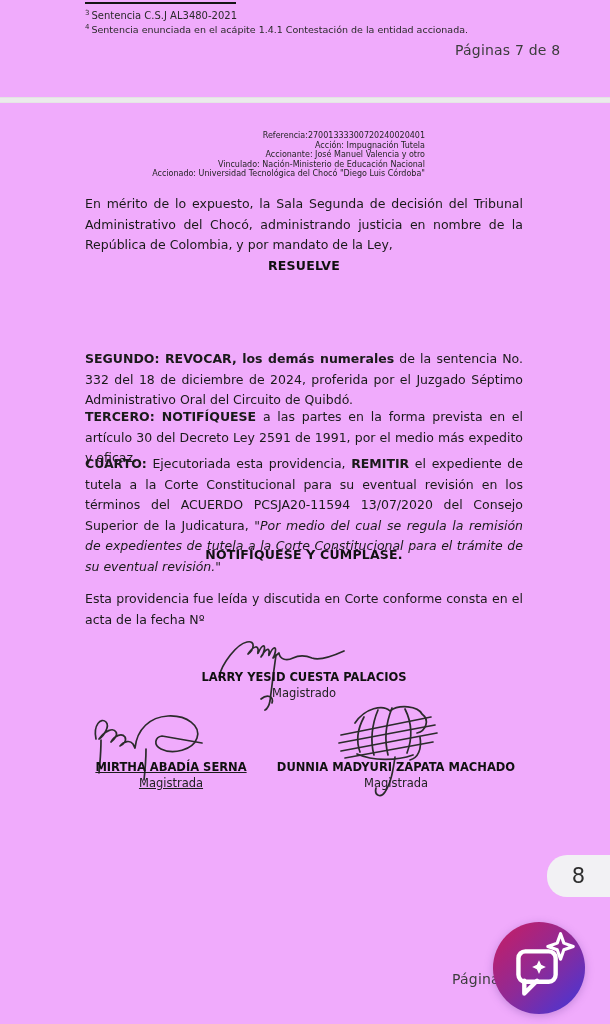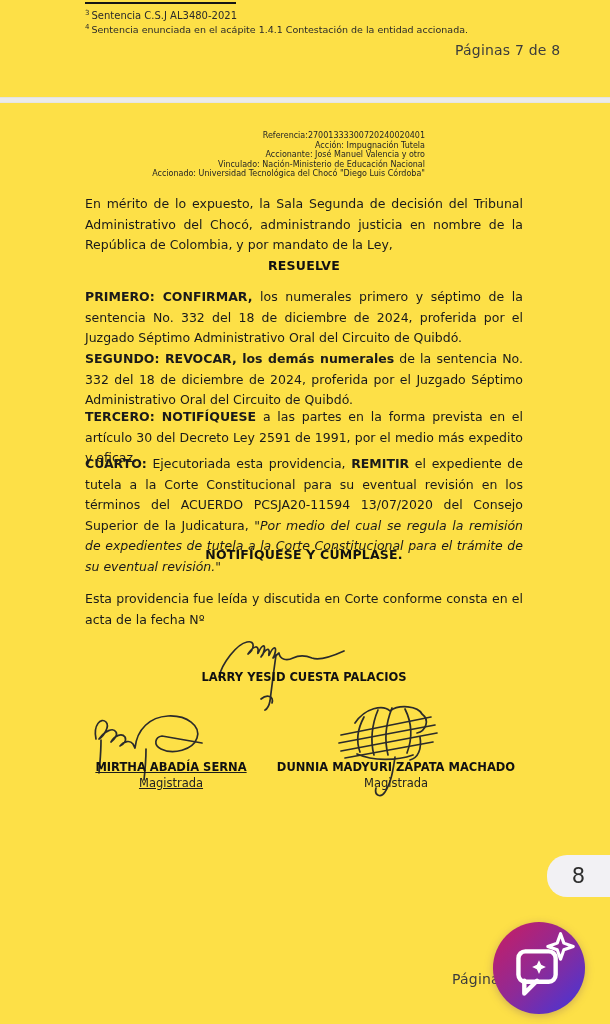--- a/index.html
+++ b/index.html
@@ -1,21 +1,21 @@
 <!DOCTYPE html>
 <html><head>
 <meta charset="utf-8">
 <style>
   * { margin: 0; padding: 0; box-sizing: border-box; }
   html, body { background: #ffffff; }
   .viewport {
     position: relative;
     width: 610px;
     height: 1024px;
-    background: #fde047;
+    background: #f0abfc;
     overflow: hidden;
     font-family: "DejaVu Sans", "Liberation Sans", sans-serif;
     color: #1c1c1c;
   }
   .abs { position: absolute; }
 
   
   .footnote-rule {
     left: 85px; top: 2px; width: 151px; height: 2px; background: #151515;
   }
@@ -122,39 +122,39 @@
     <div>Acción: Impugnación Tutela</div>
     <div>Accionante: José Manuel Valencia y otro</div>
     <div>Vinculado: Nación-Ministerio de Educación Nacional</div>
     <div>Accionado: Universidad Tecnológica del Chocó "Diego Luis Córdoba"</div>
   </div>
 
   <p class="abs doc-par p-intro">En mérito de lo expuesto, la Sala Segunda de decisión del Tribunal Administrativo del Chocó, administrando justicia en nombre de la República de Colombia, y por mandato de la Ley,</p>
 
   <div class="abs doc-heading h-resuelve">RESUELVE</div>
 
-  <p class="abs doc-par p-primero"><span class="b">PRIMERO: CONFIRMAR,</span><span> los numerales primero y séptimo de la sentencia No. 332 del 18 de diciembre de 2024, proferida por el Juzgado Séptimo Administrativo Oral del Circuito de Quibdó.</span></p>
 
   <p class="abs doc-par p-segundo"><span class="b">SEGUNDO: REVOCAR, los demás numerales</span><span> de la sentencia No. 332 del 18 de diciembre de 2024, proferida por el Juzgado Séptimo Administrativo Oral del Circuito de Quibdó.</span></p>
 
   <p class="abs doc-par p-tercero"><span class="b">TERCERO: NOTIFÍQUESE</span><span> a las partes en la forma prevista en el artículo 30 del Decreto Ley 2591 de 1991, por el medio más expedito y eficaz.</span></p>
 
   <p class="abs doc-par p-cuarto"><span class="b">CUARTO:</span><span> Ejecutoriada esta providencia, </span><span class="b">REMITIR</span><span> el expediente de tutela a la Corte Constitucional para su eventual revisión en los términos del ACUERDO PCSJA20-11594 13/07/2020 del Consejo Superior de la Judicatura, </span><span class="i">"Por medio del cual se regula la remisión de expedientes de tutela a la Corte Constitucional para el trámite de su eventual revisión."</span></p>
 
   <div class="abs doc-heading h-notifique">NOTIFÍQUESE Y CÚMPLASE.</div>
 
   <p class="abs doc-par p-closing">Esta providencia fue leída y discutida en Corte conforme consta en el acta de la fecha Nº</p>
 
   <svg class="abs sig-svg svg-larry" width="140" height="80" viewBox="0 0 140 80">
     <path d="M6,44 C9,30 24,11 34,9 C43,7 41,17 35,21 C41,12 46,12 45,19 C44,24 47,14 50,13 C53,12 51,21 48,24 C53,15 57,14 56,21 C55,26 58,16 61,15 C64,14 62,22 60,25 L66,20 C67,27 74,28 80,25 C86,22 92,22 99,25 C107,28 120,23 131,18"></path>
     <path d="M63,22 C61,36 59,52 57,68 C56,73 54,76 52,77"></path>
     <path d="M48,66 C54,61 61,63 59,70"></path>
   </svg>
   <div class="abs sig-block sig-0">
     <div class="sig-name">LARRY YESID CUESTA PALACIOS</div>
+    <div class="sig-role">Magistrado</div>
   </div>
 
   <svg class="abs sig-svg svg-mirtha" width="135" height="75" viewBox="0 0 135 75">
     <path d="M8,32 C5,18 13,10 18,15 C22,19 16,29 11,32 C17,24 25,20 28,25 C30,28 26,33 23,35 C27,28 34,26 37,30 C39,34 35,38 32,39 C36,34 42,33 45,37 L47,41 C49,22 62,10 80,9 C99,8 113,19 109,31 C105,43 85,48 73,42 C65,38 67,30 74,29 L114,36"></path>
     <path d="M13,33 C13,45 12,56 11,66"></path>
     <path d="M58,42 C58,53 57,64 56,73"></path>
   </svg>
   <div class="abs sig-block sig-1">
     <div class="sig-name">MIRTHA ABADÍA SERNA</div>
     <div class="sig-role">Magistrada</div>

